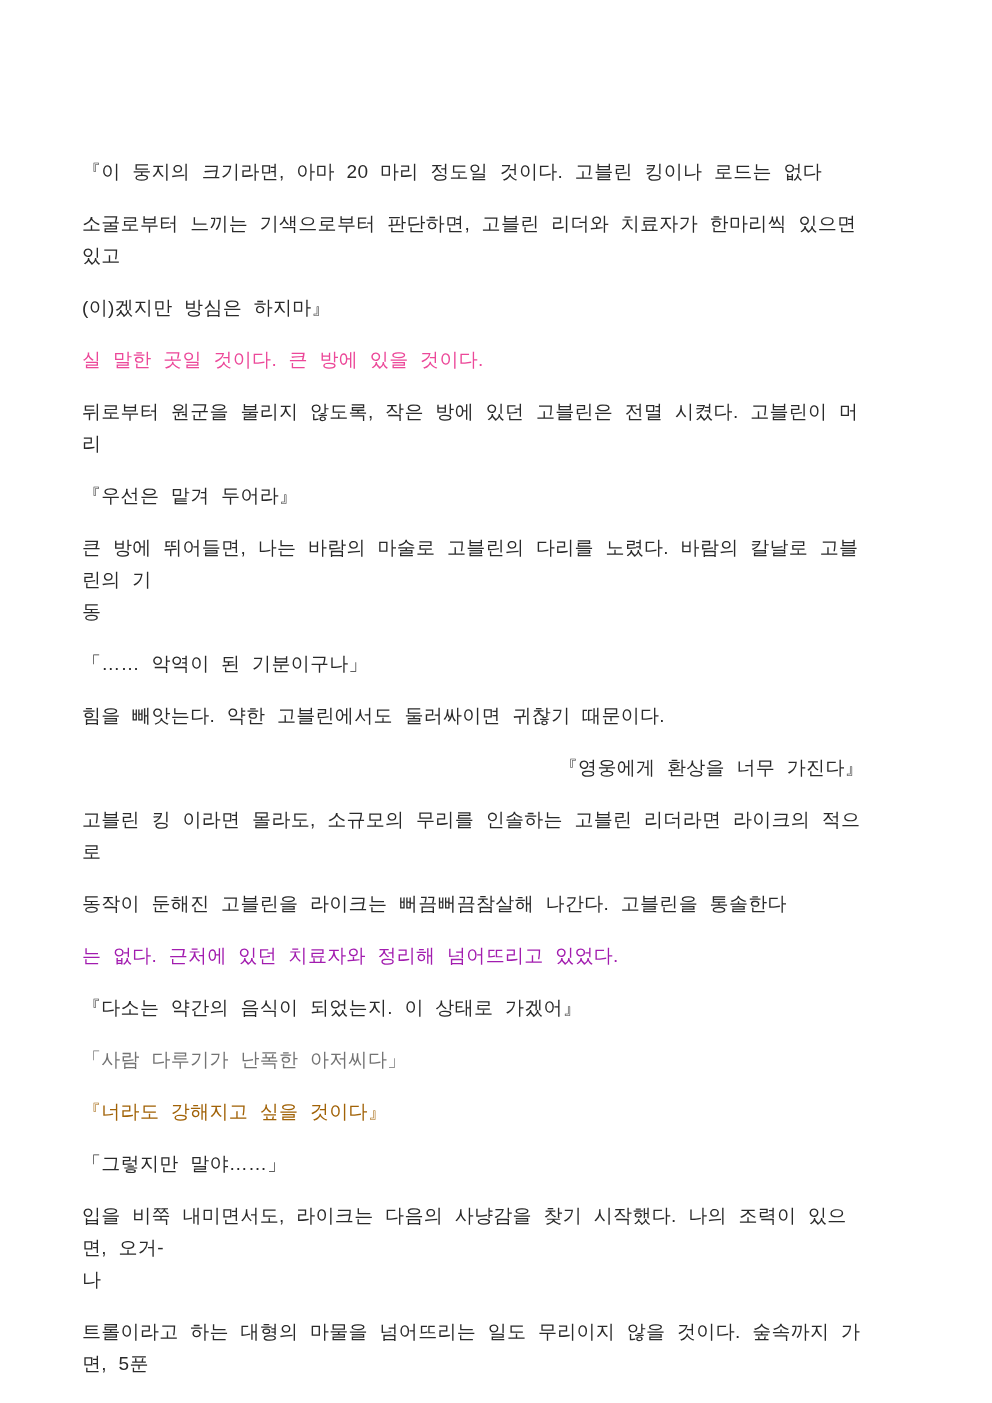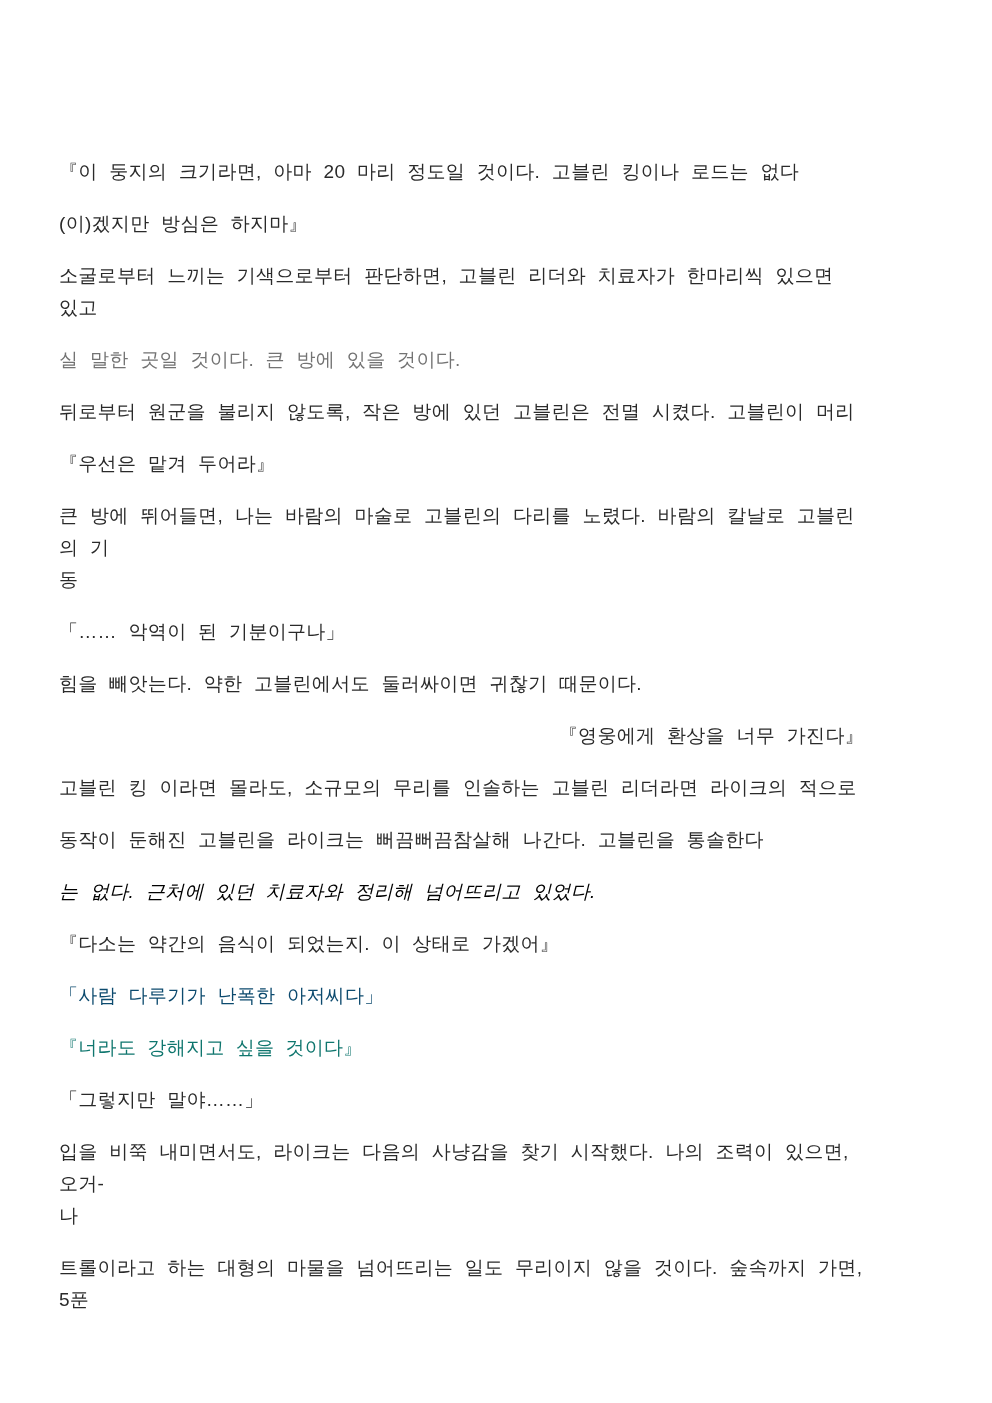--- a/index.html
+++ b/index.html
@@ -10,53 +10,53 @@
     width: 992px;
     height: 1403px;
     background: #ffffff;
     overflow: hidden;
     font-family: "Liberation Sans", "DejaVu Sans", sans-serif;
   }
   .page {
     box-sizing: border-box;
     width: 992px;
     height: 1403px;
-    padding: 156px 128px 0 59px;
+    padding: 156px 128px 0 82px;
     background: #ffffff;
   }
   p.line {
     margin: 0 0 20px 0;
     font-size: 19px;
     line-height: 32px;
     color: #2a2a2a;
     white-space: pre-line;
     word-spacing: 0.32em;
     letter-spacing: 0.3px;
     text-align: left;
   }
 </style>
 </head>
 <body style="background: rgb(255, 255, 255);">
 
 <main class="page">
 
 <p class="line" style="color: rgb(42, 42, 42);">『이 둥지의 크기라면, 아마 20 마리 정도일 것이다. 고블린 킹이나 로드는 없다</p>
+    <p class="line" style="color: rgb(42, 42, 42);">소굴로부터 느끼는 기색으로부터 판단하면, 고블린 리더와 치료자가 한마리씩 있으면 있고</p>
     <p class="line" style="color: rgb(42, 42, 42);">(이)겠지만 방심은 하지마』</p>
-    <p class="line" style="color: rgb(42, 42, 42);">소굴로부터 느끼는 기색으로부터 판단하면, 고블린 리더와 치료자가 한마리씩 있으면 있고</p>
-    <p class="line" style="color: #737373;">실 말한 곳일 것이다. 큰 방에 있을 것이다.</p>
+    <p class="line" style="color: #ec4899;">실 말한 곳일 것이다. 큰 방에 있을 것이다.</p>
     <p class="line" style="color: rgb(42, 42, 42);">뒤로부터 원군을 불리지 않도록, 작은 방에 있던 고블린은 전멸 시켰다. 고블린이 머리</p>
     <p class="line" style="color: rgb(42, 42, 42);">『우선은 맡겨 두어라』</p>
     <p class="line" style="color: rgb(42, 42, 42);">큰 방에 뛰어들면, 나는 바람의 마술로 고블린의 다리를 노렸다. 바람의 칼날로 고블린의 기
 동</p>
     <p class="line" style="color: rgb(42, 42, 42);">「…… 악역이 된 기분이구나」</p>
     <p class="line" style="color: rgb(42, 42, 42);">힘을 빼앗는다. 약한 고블린에서도 둘러싸이면 귀찮기 때문이다.</p>
     <p class="line" style="color: rgb(42, 42, 42); text-align: right;">『영웅에게 환상을 너무 가진다』</p>
     <p class="line" style="color: rgb(42, 42, 42);">고블린 킹 이라면 몰라도, 소규모의 무리를 인솔하는 고블린 리더라면 라이크의 적으로</p>
     <p class="line" style="color: rgb(42, 42, 42);">동작이 둔해진 고블린을 라이크는 뻐끔뻐끔참살해 나간다. 고블린을 통솔한다</p>
-    <p class="line" style="color: #000000; font-style: italic;">는 없다. 근처에 있던 치료자와 정리해 넘어뜨리고 있었다.</p>
+    <p class="line" style="color: #a21caf;">는 없다. 근처에 있던 치료자와 정리해 넘어뜨리고 있었다.</p>
     <p class="line" style="color: rgb(42, 42, 42);">『다소는 약간의 음식이 되었는지. 이 상태로 가겠어』</p>
-    <p class="line" style="color: #0c4a6e;">「사람 다루기가 난폭한 아저씨다」</p>
-    <p class="line" style="color: #0f766e; font-family: Liberation Serif, serif;">『너라도 강해지고 싶을 것이다』</p>
+    <p class="line" style="color: #737373;">「사람 다루기가 난폭한 아저씨다」</p>
+    <p class="line" style="color: #a16207;">『너라도 강해지고 싶을 것이다』</p>
     <p class="line" style="color: rgb(42, 42, 42);">「그렇지만 말야……」</p>
     <p class="line" style="color: rgb(42, 42, 42);">입을 비쭉 내미면서도, 라이크는 다음의 사냥감을 찾기 시작했다. 나의 조력이 있으면, 오거-
 나</p>
     <p class="line" style="color: rgb(42, 42, 42);">트롤이라고 하는 대형의 마물을 넘어뜨리는 일도 무리이지 않을 것이다. 숲속까지 가면, 5푼</p>
   </main>
 
 </body></html>

